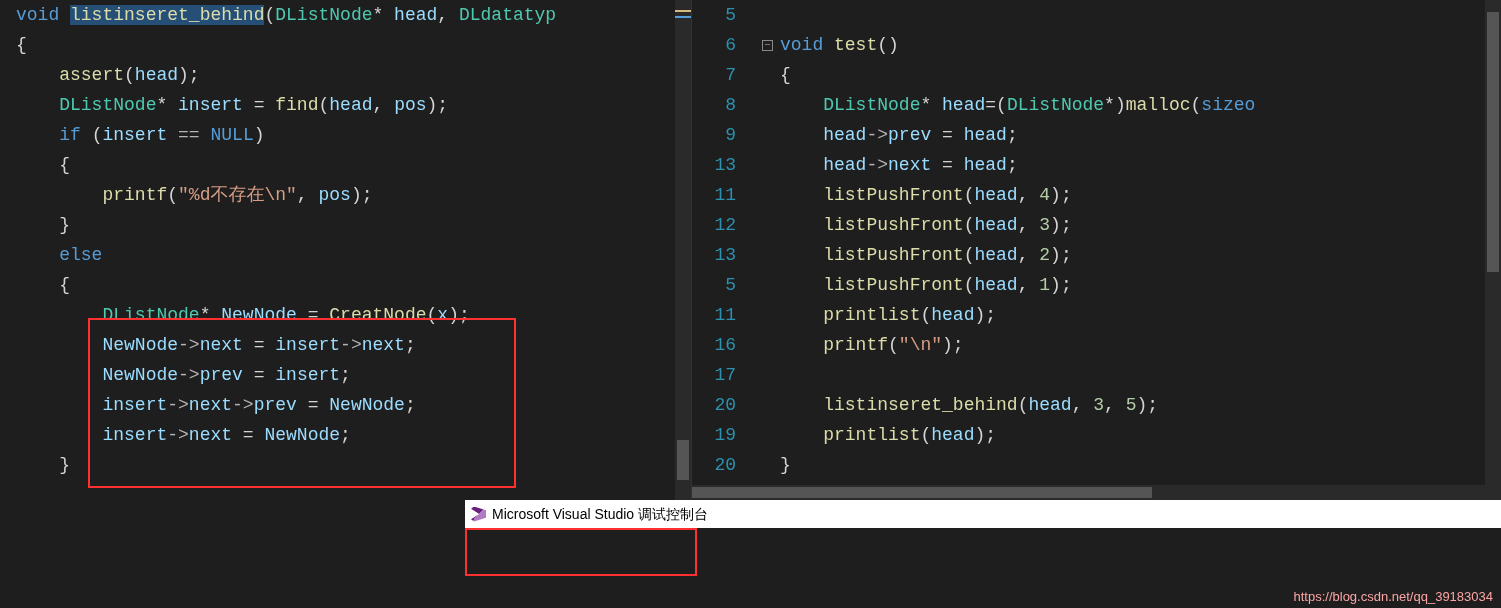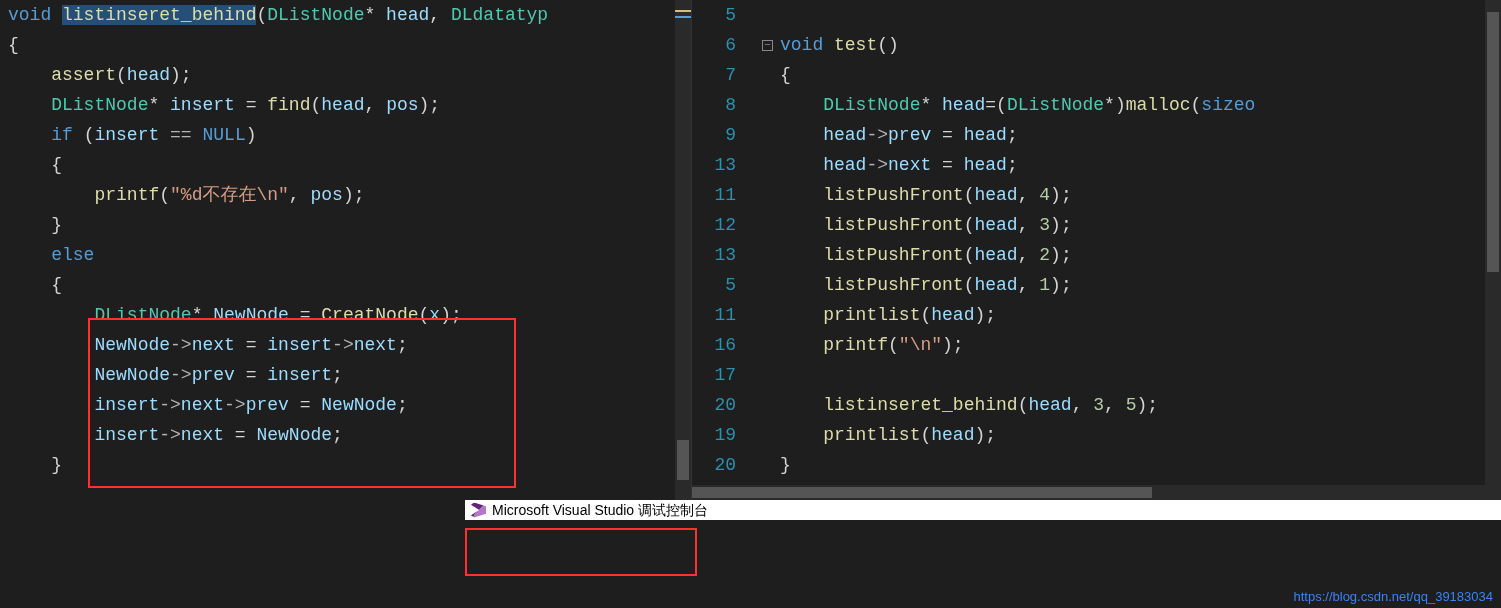--- a/index.html
+++ b/index.html
@@ -41,21 +41,21 @@
     font-size: 18px;
     user-select: none;
   }
   .code {
     margin-left: 62px;
     padding-left: 8px;
     line-height: 30px;
     white-space: pre;
     position: relative;
   }
-  .pane.left .code { margin-left: 0; padding-left: 8px; }
+  .pane.left .code { margin-left: 0; padding-left: 16px; }
   .line { height: 30px; position: relative; }
   .kw   { color: #569cd6; }
   .type { color: #4ec9b0; }
   .fn   { color: #dcdcaa; }
   .var  { color: #9cdcfe; }
   .num  { color: #b5cea8; }
   .str  { color: #d69d85; }
   .pun  { color: #d4d4d4; }
   .cmp  { color: #b4b4b4; }
   .sel  { background:#264f78; }
@@ -109,21 +109,21 @@
     top: 500px;
     width: 1036px;
     background: #000;
     color: #ccc;
     font-size: 17px;
     font-family: SimSun, "NSimSun", Consolas, monospace;
   }
   .console-title {
     background: #fff;
     color: #000;
-    height: 20px;
+    height: 28px;
     line-height: 28px;
     padding-left: 6px;
     font-family: "Microsoft YaHei", sans-serif;
     font-size: 14px;
     display: flex;
     align-items: center;
     gap: 6px;
   }
   .console-title .vsicon {
     width: 15px; height: 15px;
@@ -137,21 +137,21 @@
     clip-path: polygon(20% 0,100% 25%,100% 75%,20% 100%,0 85%,55% 50%,0 15%);
   }
   .console-body {
     padding: 2px 4px 4px 4px;
     line-height: 22px;
     white-space: pre;
   }
   .watermark {
     position: absolute;
     right: 8px; bottom: 4px;
-    color: #3b82f6;
+    color: #fca5a5;
     font-size: 13px;
     font-family: Arial, sans-serif;
   }
   .collapse-bar { display:inline-block; width:18px; color:#555;}
   .gutter .ln { display:block; height:30px; }
 </style>
 </head>
 <body>
 
 <div class="editor-area">

